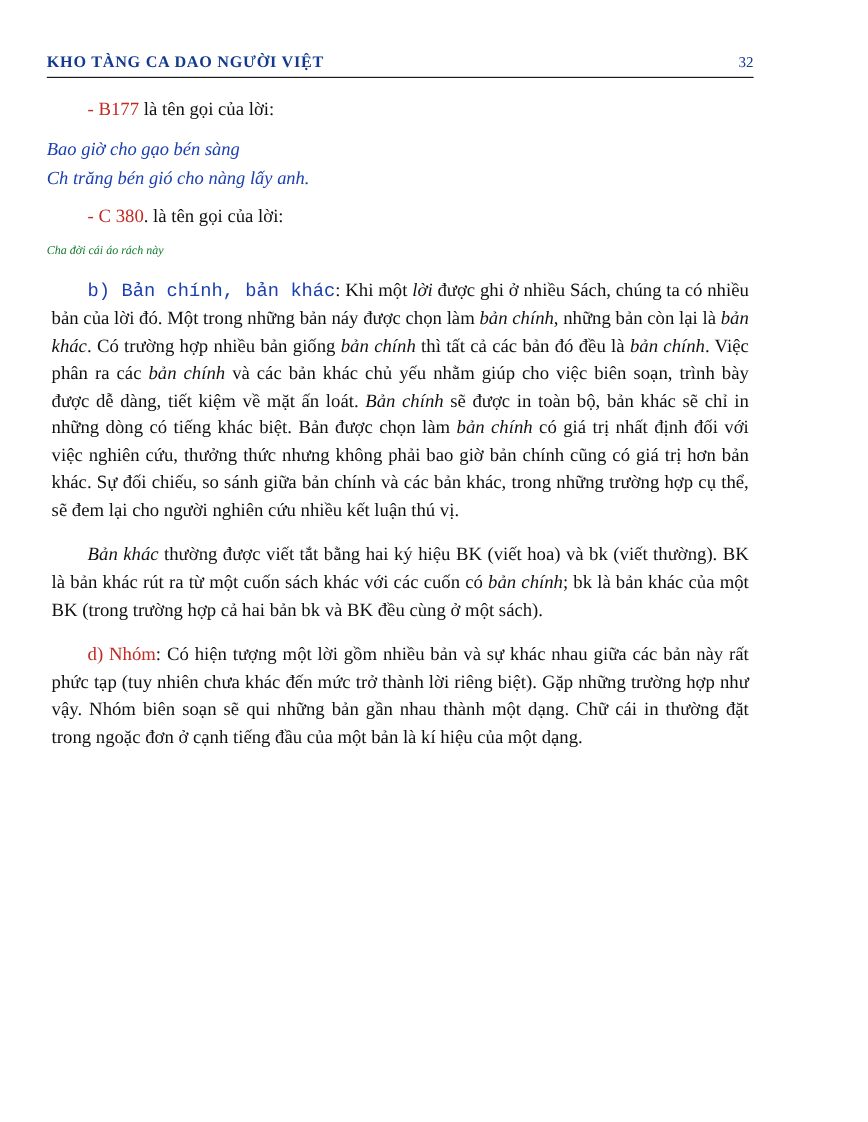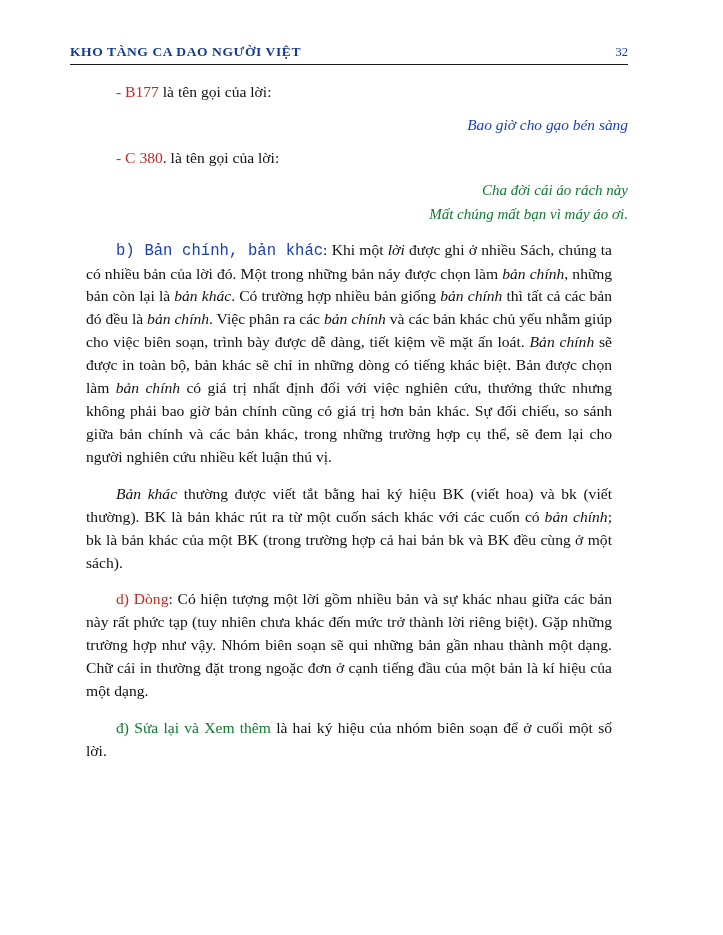--- a/index.html
+++ b/index.html
@@ -11,21 +11,21 @@
     height: 935px;
     background: #ffffff;
     font-family: "Liberation Serif", serif;
     color: #111111;
   }
   .page {
     position: relative;
     width: 723px;
     height: 720px;
     box-sizing: border-box;
-    padding: 44px 95px 0 70px;
+    padding: 44px 95px 0 39px;
   }
   .header {
     display: flex;
     align-items: baseline;
     justify-content: space-between;
     border-bottom: 1.2px solid #1a1a1a;
     padding-bottom: 4px;
   }
   .header-title {
     font-family: "Liberation Serif", serif;
@@ -39,35 +39,35 @@
     color: #123a8f;
     margin-left: 45px;
   }
   .body {
     margin-top: 16px;
     font-size: 15.6px;
     line-height: 1.47;
     text-align: justify;
   }
   p {
-    margin: 16px;
+    margin: 4px;
   }
   .para {
     text-indent: 30px;
     margin-bottom: 0px;
   }
   .verse {
-    text-align: right;
+    text-align: left;
     font-style: italic;
     color: #0f7a2e;
     margin: 1px 0;
-    font-size: 15px;
+    font-size: 10px;
   }
   .verse-blue {
-    text-align: right;
+    text-align: left;
     font-style: italic;
     color: #1a3fb0;
     margin: 1px 0;
     font-size: 15.4px;
   }
   .line-indent {
     text-indent: 30px;
     margin-bottom: 1px;
   }
   .ref-red {
@@ -96,29 +96,28 @@
 
   <div class="header">
     <span class="header-title">KHO TÀNG CA DAO NGƯỜI VIỆT</span>
     <span class="header-page">32</span>
   </div>
 
   <div class="body">
 
     <p class="line-indent"><span class="ref-red">- B177</span><span> là tên gọi của lời:</span></p>
     <p class="verse-blue sp-top-1">Bao giờ cho gạo bén sàng</p>
+    <p class="verse-blue">Ch trăng bén gió cho nàng lấy anh.</p>
 
     <p class="line-indent sp-top-1"><span class="ref-red">- C 380</span><span>. là tên gọi của lời:</span></p>
     <p class="verse sp-top-1">Cha đời cái áo rách này</p>
-    <p class="verse">Mất chúng mất bạn vì máy áo ơi.</p>
 
     <p class="para sp-top-3"><span class="lbl-blue">b) Bản chính, bản khác</span><span>: </span><span>Khi một </span><span class="it">lời</span><span> được ghi ở nhiều Sách, chúng ta có nhiều bản của lời đó. Một trong những bản náy được chọn làm </span><span class="it">bản chính</span><span>, những bản còn lại là </span><span class="it">bản khác</span><span>. Có trường hợp nhiều bản giống </span><span class="it">bản chính</span><span> thì tất cả các bản đó đều là </span><span class="it">bản chính</span><span>. Việc phân ra các </span><span class="it">bản chính</span><span> và các bản khác chủ yếu nhằm giúp cho việc biên soạn, trình bày được dễ dàng, tiết kiệm về mặt ấn loát. </span><span class="it">Bản chính</span><span> sẽ được in toàn bộ, bản khác sẽ chỉ in những dòng có tiếng khác biệt. Bản được chọn làm </span><span class="it">bản chính</span><span> có giá trị nhất định đối với việc nghiên cứu, thưởng thức nhưng không phải bao giờ bản chính cũng có giá trị hơn bản khác. Sự đối chiếu, so sánh giữa bản chính và các bản khác, trong những trường hợp cụ thể, sẽ đem lại cho người nghiên cứu nhiều kết luận thú vị.</span></p>
 
     <p class="para sp-top-3"><span class="it">Bản khác</span><span> thường được viết tắt bằng hai ký hiệu BK (viết hoa) và bk (viết thường). BK là bản khác rút ra từ một cuốn sách khác với các cuốn có </span><span class="it">bản chính</span><span>; bk là bản khác của một BK (trong trường hợp cả hai bản bk và BK đều cùng ở một sách).</span></p>
 
 
-    <p class="para sp-top-3"><span class="lbl-red">d) Dòng</span><span>: Có hiện tượng một lời gồm nhiều bản và sự khác nhau giữa các bản này rất phức tạp (tuy nhiên chưa khác đến mức trở thành lời riêng biệt). Gặp những trường hợp như vậy. Nhóm biên soạn sẽ qui những bản gần nhau thành một dạng. Chữ cái in thường đặt trong ngoặc đơn ở cạnh tiếng đầu của một bản là kí hiệu của một dạng.</span></p>
+    <p class="para sp-top-3"><span class="lbl-red">d) Nhóm</span><span>: Có hiện tượng một lời gồm nhiều bản và sự khác nhau giữa các bản này rất phức tạp (tuy nhiên chưa khác đến mức trở thành lời riêng biệt). Gặp những trường hợp như vậy. Nhóm biên soạn sẽ qui những bản gần nhau thành một dạng. Chữ cái in thường đặt trong ngoặc đơn ở cạnh tiếng đầu của một bản là kí hiệu của một dạng.</span></p>
 
-    <p class="para sp-top-3"><span class="lbl-green">đ) Sửa lại và Xem thêm</span><span> là hai ký hiệu của nhóm biên soạn để ở cuối một số lời.</span></p>
 
 
   </div>
 </div>
 
 </body></html>

